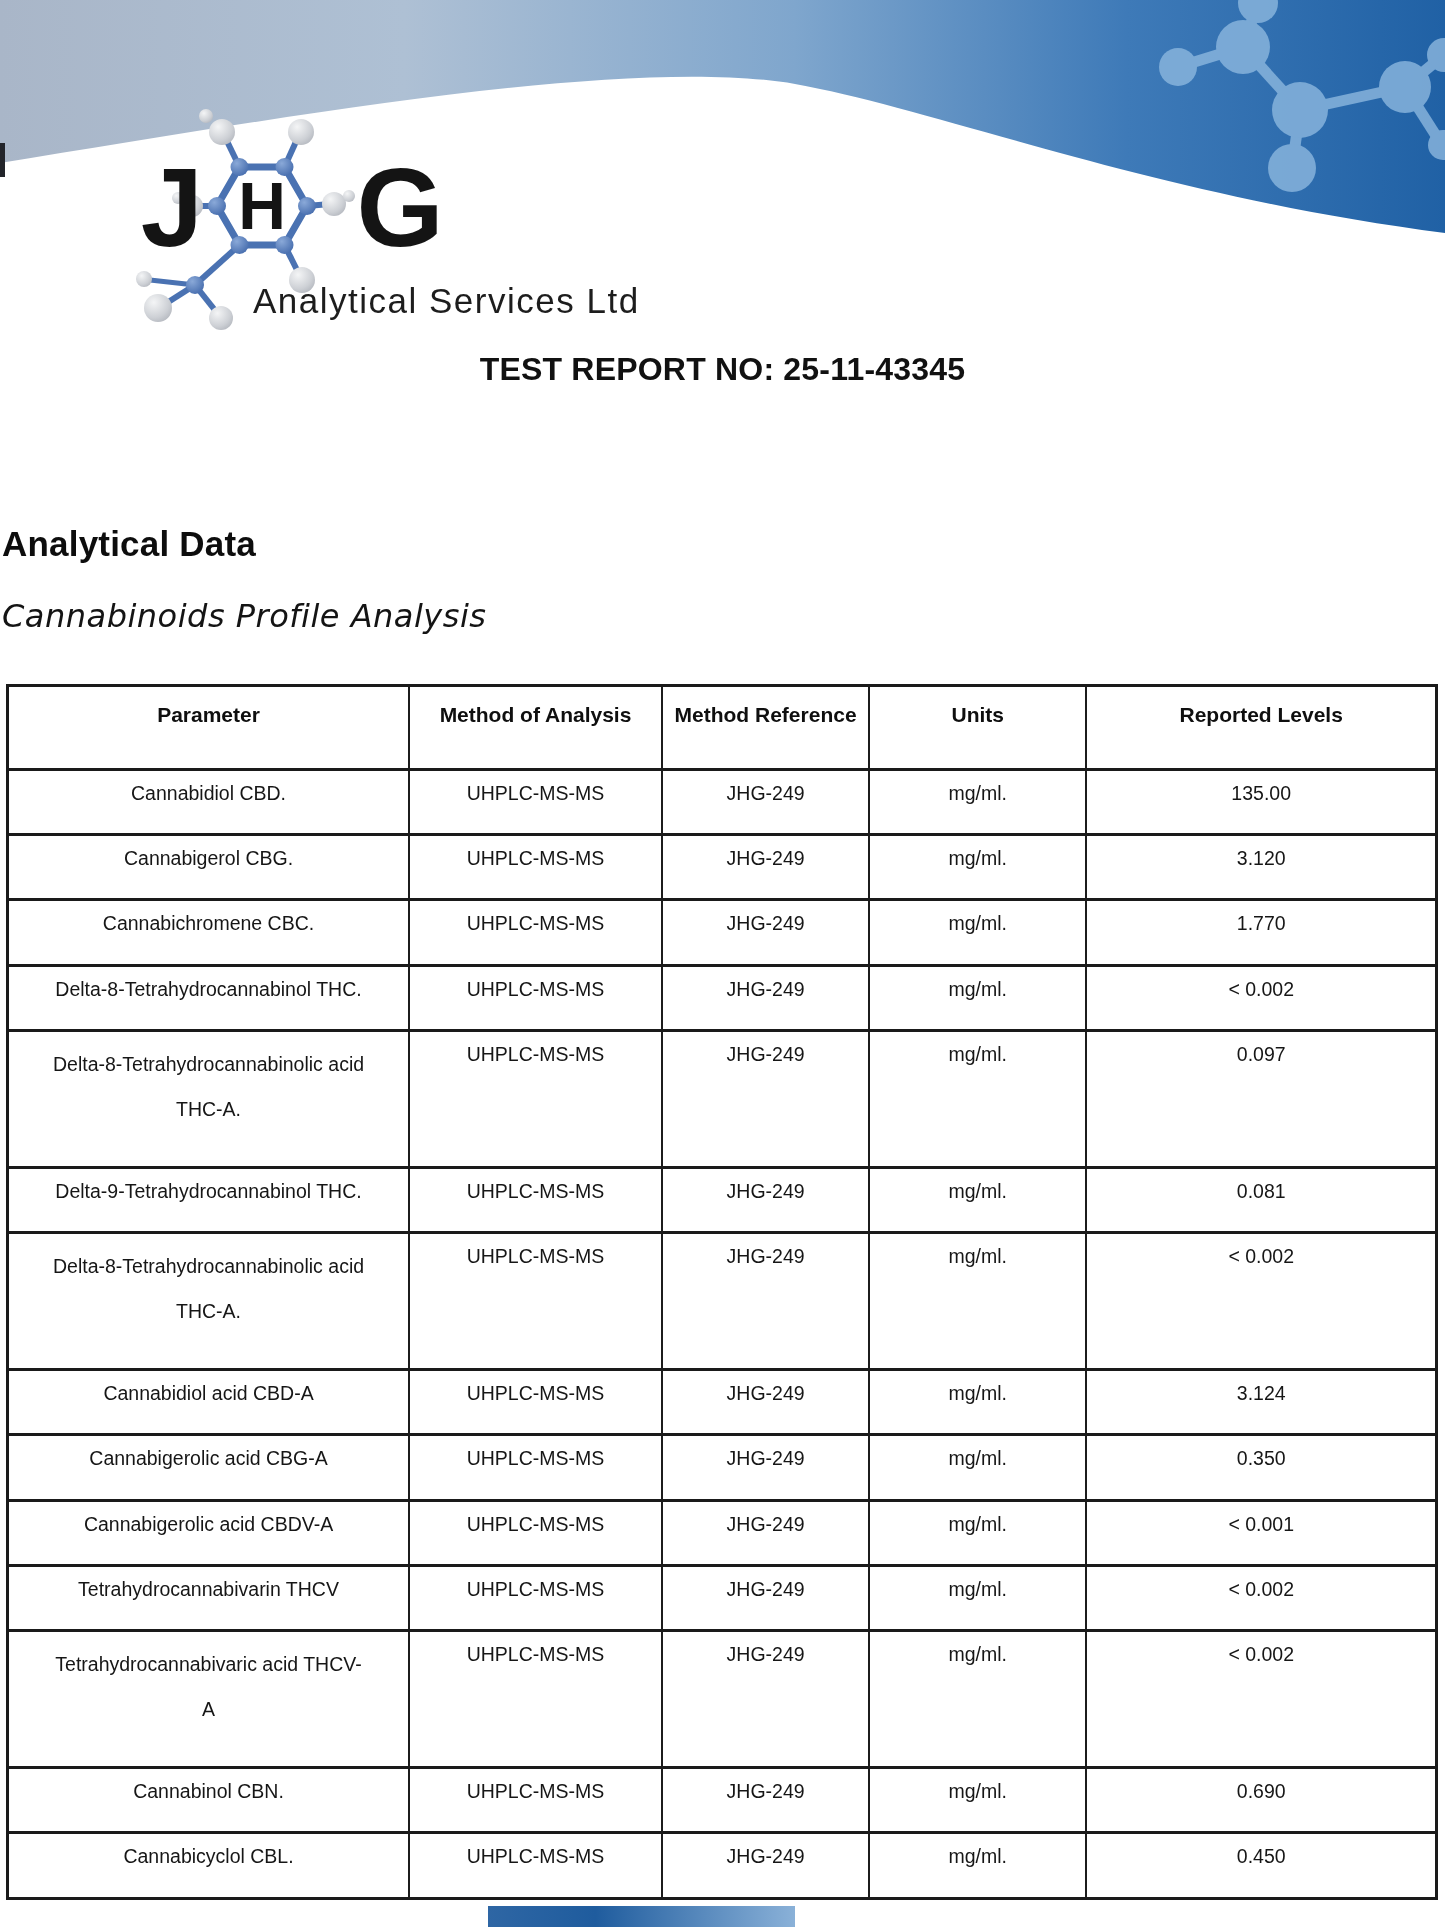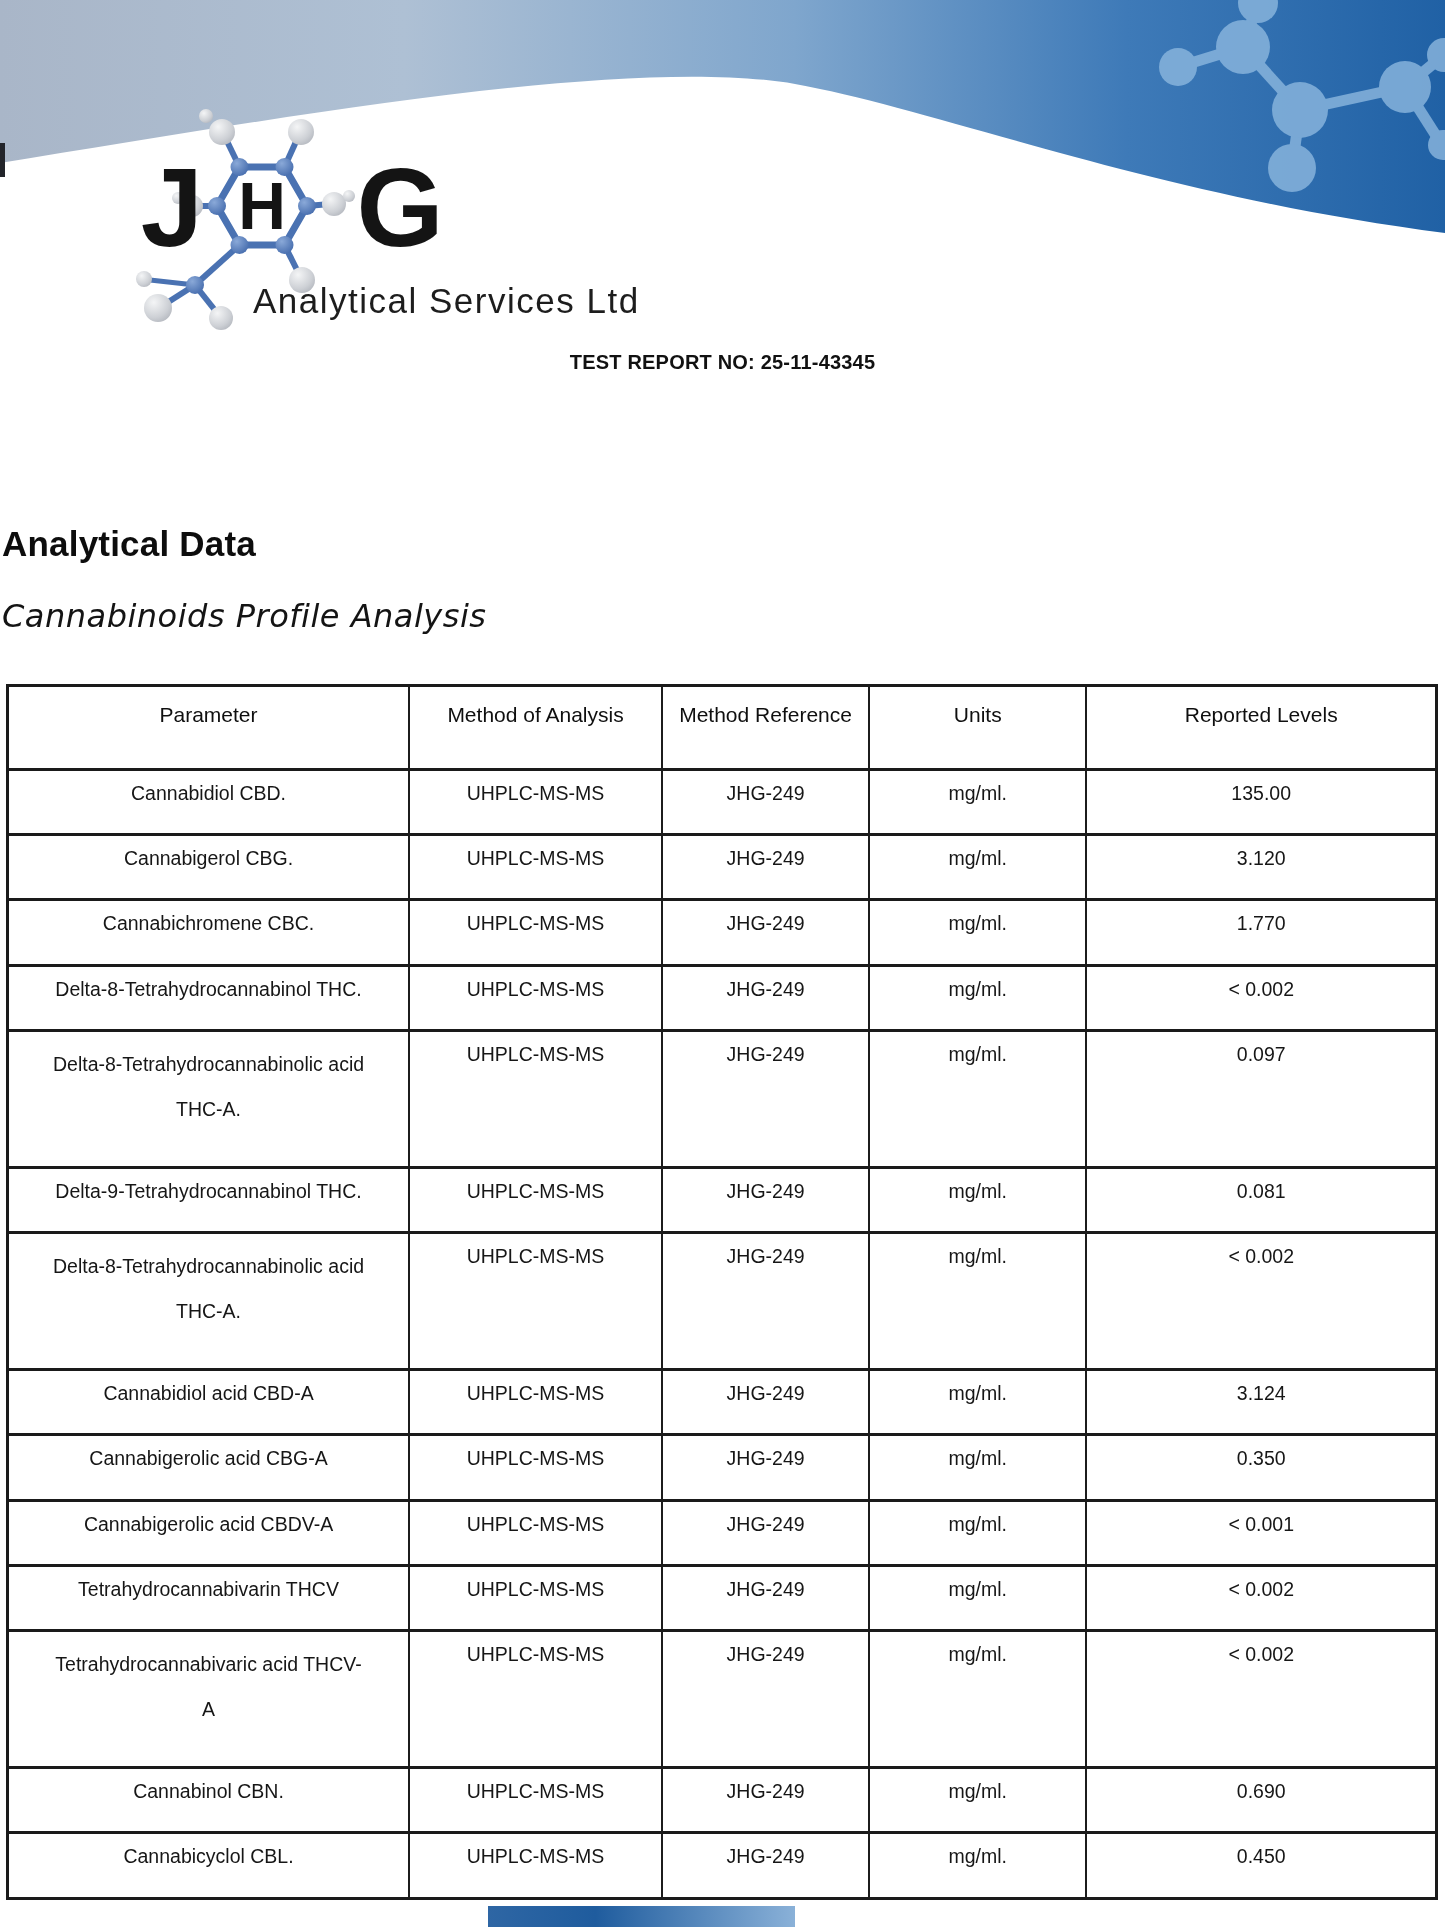--- a/index.html
+++ b/index.html
@@ -15,21 +15,21 @@
 
   
   .banner { position:absolute; top:0; left:0; width:1445px; height:335px; }
   .banner svg { display:block; }
   .edge-artifact { position:absolute; left:0; top:143px; width:5px; height:34px; background:#22242a; }
 
   
   .report-no {
     position:absolute; top:351px; left:0; width:1445px;
     text-align:center;
-    font-size:20px; font-weight:bold; letter-spacing:0.2px; color:#111;
+    font-size:32px; font-weight:bold; letter-spacing:0.2px; color:#111;
   }
   .section-heading {
     position:absolute; top:524px; left:2px;
     font-size:35px; font-weight:bold; color:#0d0d0d; letter-spacing:0.2px;
   }
   .subsection-heading {
     position:absolute; top:597px; left:2px;
     font-family:"DejaVu Sans", sans-serif;
     font-style:italic;
     font-size:32px; color:#141414; letter-spacing:0.5px;text-align:right;
@@ -44,21 +44,21 @@
     border:3px solid #1a1a1a;
   }
   .analysis-table th, .analysis-table td {
     border:2px solid #1c1c1c;
     border-top:3px solid #1a1a1a;
     text-align:center;
     vertical-align:top;
     overflow:hidden;
   }
   .analysis-table th {
-    font-size:21px; font-weight:normal; color:#0f0f0f;
+    font-size:21px; font-weight:bold; color:#0f0f0f;
     padding:12px 8px 36px 8px;
     line-height:1.55;
   }
   .analysis-table td {
     font-size:19.5px; color:#161616;
     padding:10px 8px 28px 8px;
     line-height:1.25;
   }
   .analysis-table tr.tall td { padding-bottom:34px; }
   .analysis-table tr.tall td.cell-parameter { line-height:2.3; padding-left:42px; padding-right:42px; }

